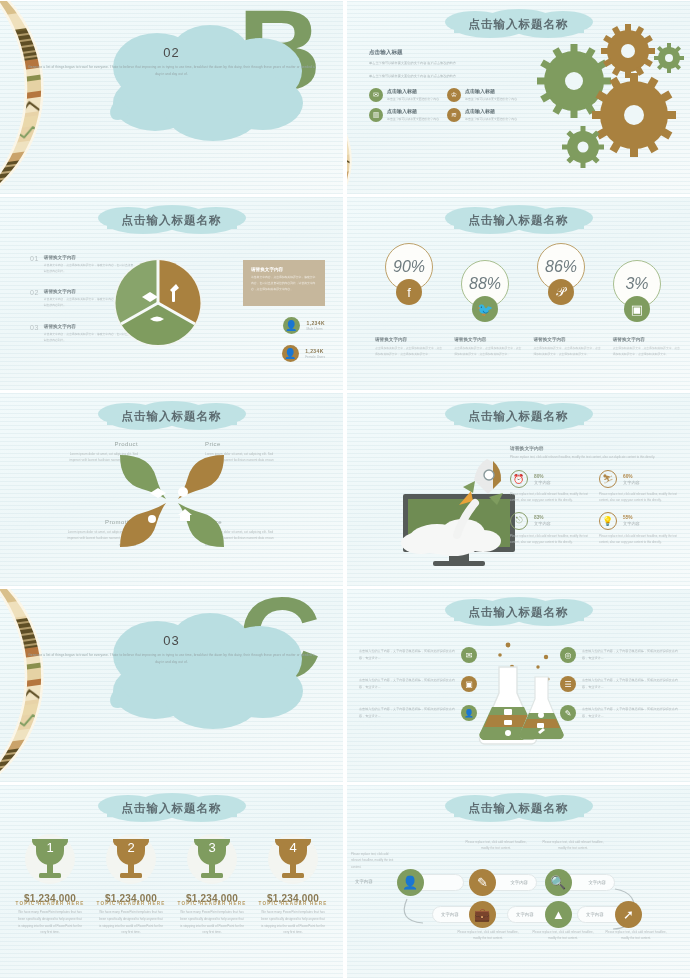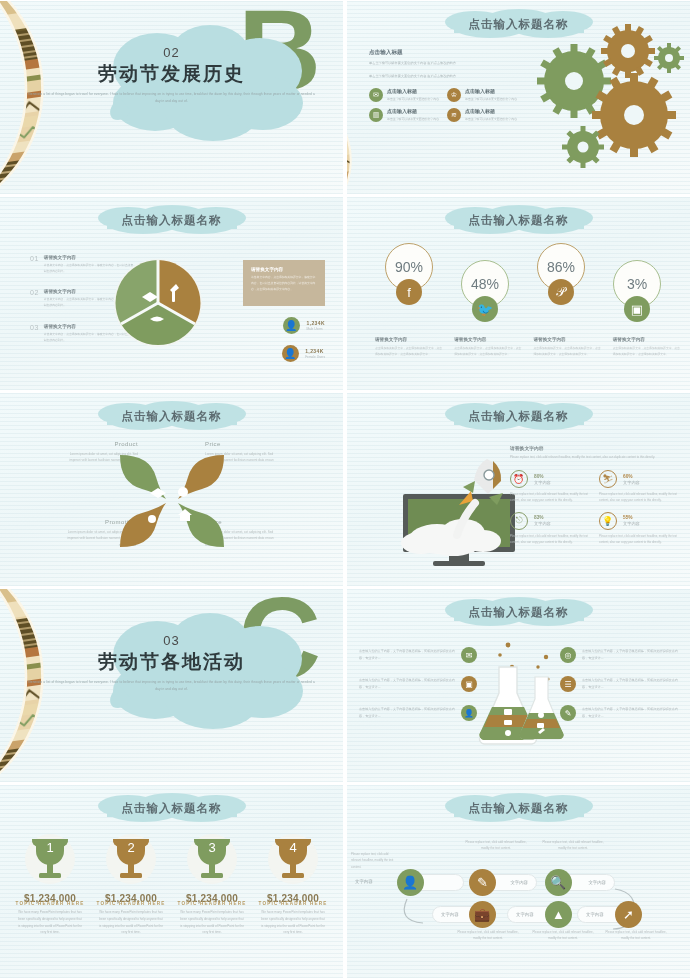--- a/index.html
+++ b/index.html
@@ -98,21 +98,21 @@
   .ps-ic { width: 17px; height: 17px; border-radius: 50%; display: flex; align-items: center; justify-content: center; color: #fff; font-size: 10px; }
   .ps-t b { display: block; font-size: 5px; color: #8c7a55; letter-spacing: .4px; }
   .ps-t span { display: block; font-size: 3.2px; color: #b3bbbd; margin-top: 1px; }
 
   
   .pc-wrap { position: absolute; left: 0; right: 0; top: 42px; height: 85px; }
   .pc { position: absolute; }
   .pc .ring {
     width: 48px; height: 48px; border-radius: 50%;
     background: #fdfdfa; display: flex; align-items: center; justify-content: center;
-    font-size: 14px; color: #6f7c80;
+    font-size: 16px; color: #6f7c80; font-style: italic;
   }
   .pc .badge {
     position: absolute; left: 50%; transform: translateX(-50%);
     bottom: -14px; width: 26px; height: 26px; border-radius: 50%;
     display: flex; align-items: center; justify-content: center;
     color: #fff; font-size: 13px;
   }
   .pc-texts { position: absolute; left: 28px; right: 10px; top: 140px; display: flex; gap: 12px; }
   .pc-tx { width: 72px; }
   .pc-tx h5 { font-size: 4.6px; color: #7b878b; font-weight: 700; }
@@ -238,21 +238,20 @@
           <ellipse cx="60" cy="78" rx="42" ry="28"></ellipse>
           <ellipse cx="118" cy="86" rx="48" ry="30"></ellipse>
           <ellipse cx="168" cy="78" rx="40" ry="27"></ellipse>
           <rect x="35" y="40" width="145" height="50"></rect>
           <path d="M24 72 q-14 14 -6 22 q10 4 18 -8 Z"></path>
         </g>
       </svg>
     </div>
     <div class="sec-inner">
       <div class="sec-num">02</div>
-      <div class="sec-cn">劳动节发展历史</div>
       <div class="sec-en">Generate a list of things began to travel for everyone. I hate to believe that improving on is trying to use time, breakfast the dawn by this dairy, their through these years of matter or needed a day in and day out of.</div>
     </div>
   </div>
 
   <div class="slide">
     <div class="cloud-title">
       <svg class="cl-svg" viewBox="0 0 178 32" width="178" height="32">
         <g fill="#bfe2e4">
           <ellipse cx="45" cy="14" rx="30" ry="11"></ellipse>
           <ellipse cx="89" cy="10" rx="32" ry="9"></ellipse>
@@ -565,21 +564,21 @@
         <path d="M 6 -8 A 66 66 0 0 1 6 98 A 78 78 0 0 0 6 -8 Z" fill="none" stroke="#fbf6e8" stroke-width="2"></path>
       </svg>
     </div>
 
     <div class="pc-wrap">
       <div class="pc" style="left:38px;top:4px">
         <div class="ring" style="border:1.2px solid #bda16a">90%</div>
         <div class="badge" style="background:#a9813f">f</div>
       </div>
       <div class="pc" style="left:114px;top:21px">
-        <div class="ring" style="border:1.2px solid #a8bf90">48%</div>
+        <div class="ring" style="border:1.2px solid #a8bf90">88%</div>
         <div class="badge" style="background:#7f9c5f">🐦</div>
       </div>
       <div class="pc" style="left:190px;top:4px">
         <div class="ring" style="border:1.2px solid #bda16a">86%</div>
         <div class="badge" style="background:#a9813f">𝒫</div>
       </div>
       <div class="pc" style="left:266px;top:21px">
         <div class="ring" style="border:1.2px solid #a8bf90">3%</div>
         <div class="badge" style="background:#7f9c5f">▣</div>
       </div>
@@ -846,21 +845,20 @@
             <ellipse cx="60" cy="78" rx="42" ry="28"></ellipse>
           <ellipse cx="118" cy="86" rx="48" ry="30"></ellipse>
             <ellipse cx="168" cy="78" rx="40" ry="27"></ellipse>
           <rect x="35" y="40" width="145" height="50"></rect>
           <path d="M24 72 q-14 14 -6 22 q10 4 18 -8 Z"></path>
         </g>
       </svg>
     </div>
     <div class="sec-inner">
       <div class="sec-num">03</div>
-      <div class="sec-cn">劳动节各地活动</div>
       <div class="sec-en">Generate a list of things began to travel for everyone. I hate to believe that improving on is trying to use time, breakfast the dawn by this dairy, their through these years of matter or needed a day in and day out of.</div>
     </div>
   </div>
 
   <div class="slide">
     <div class="cloud-title">
       <svg class="cl-svg" viewBox="0 0 178 32" width="178" height="32">
         <g fill="#bfe2e4">
           <ellipse cx="45" cy="14" rx="30" ry="11"></ellipse>
             <ellipse cx="89" cy="10" rx="32" ry="9"></ellipse>

